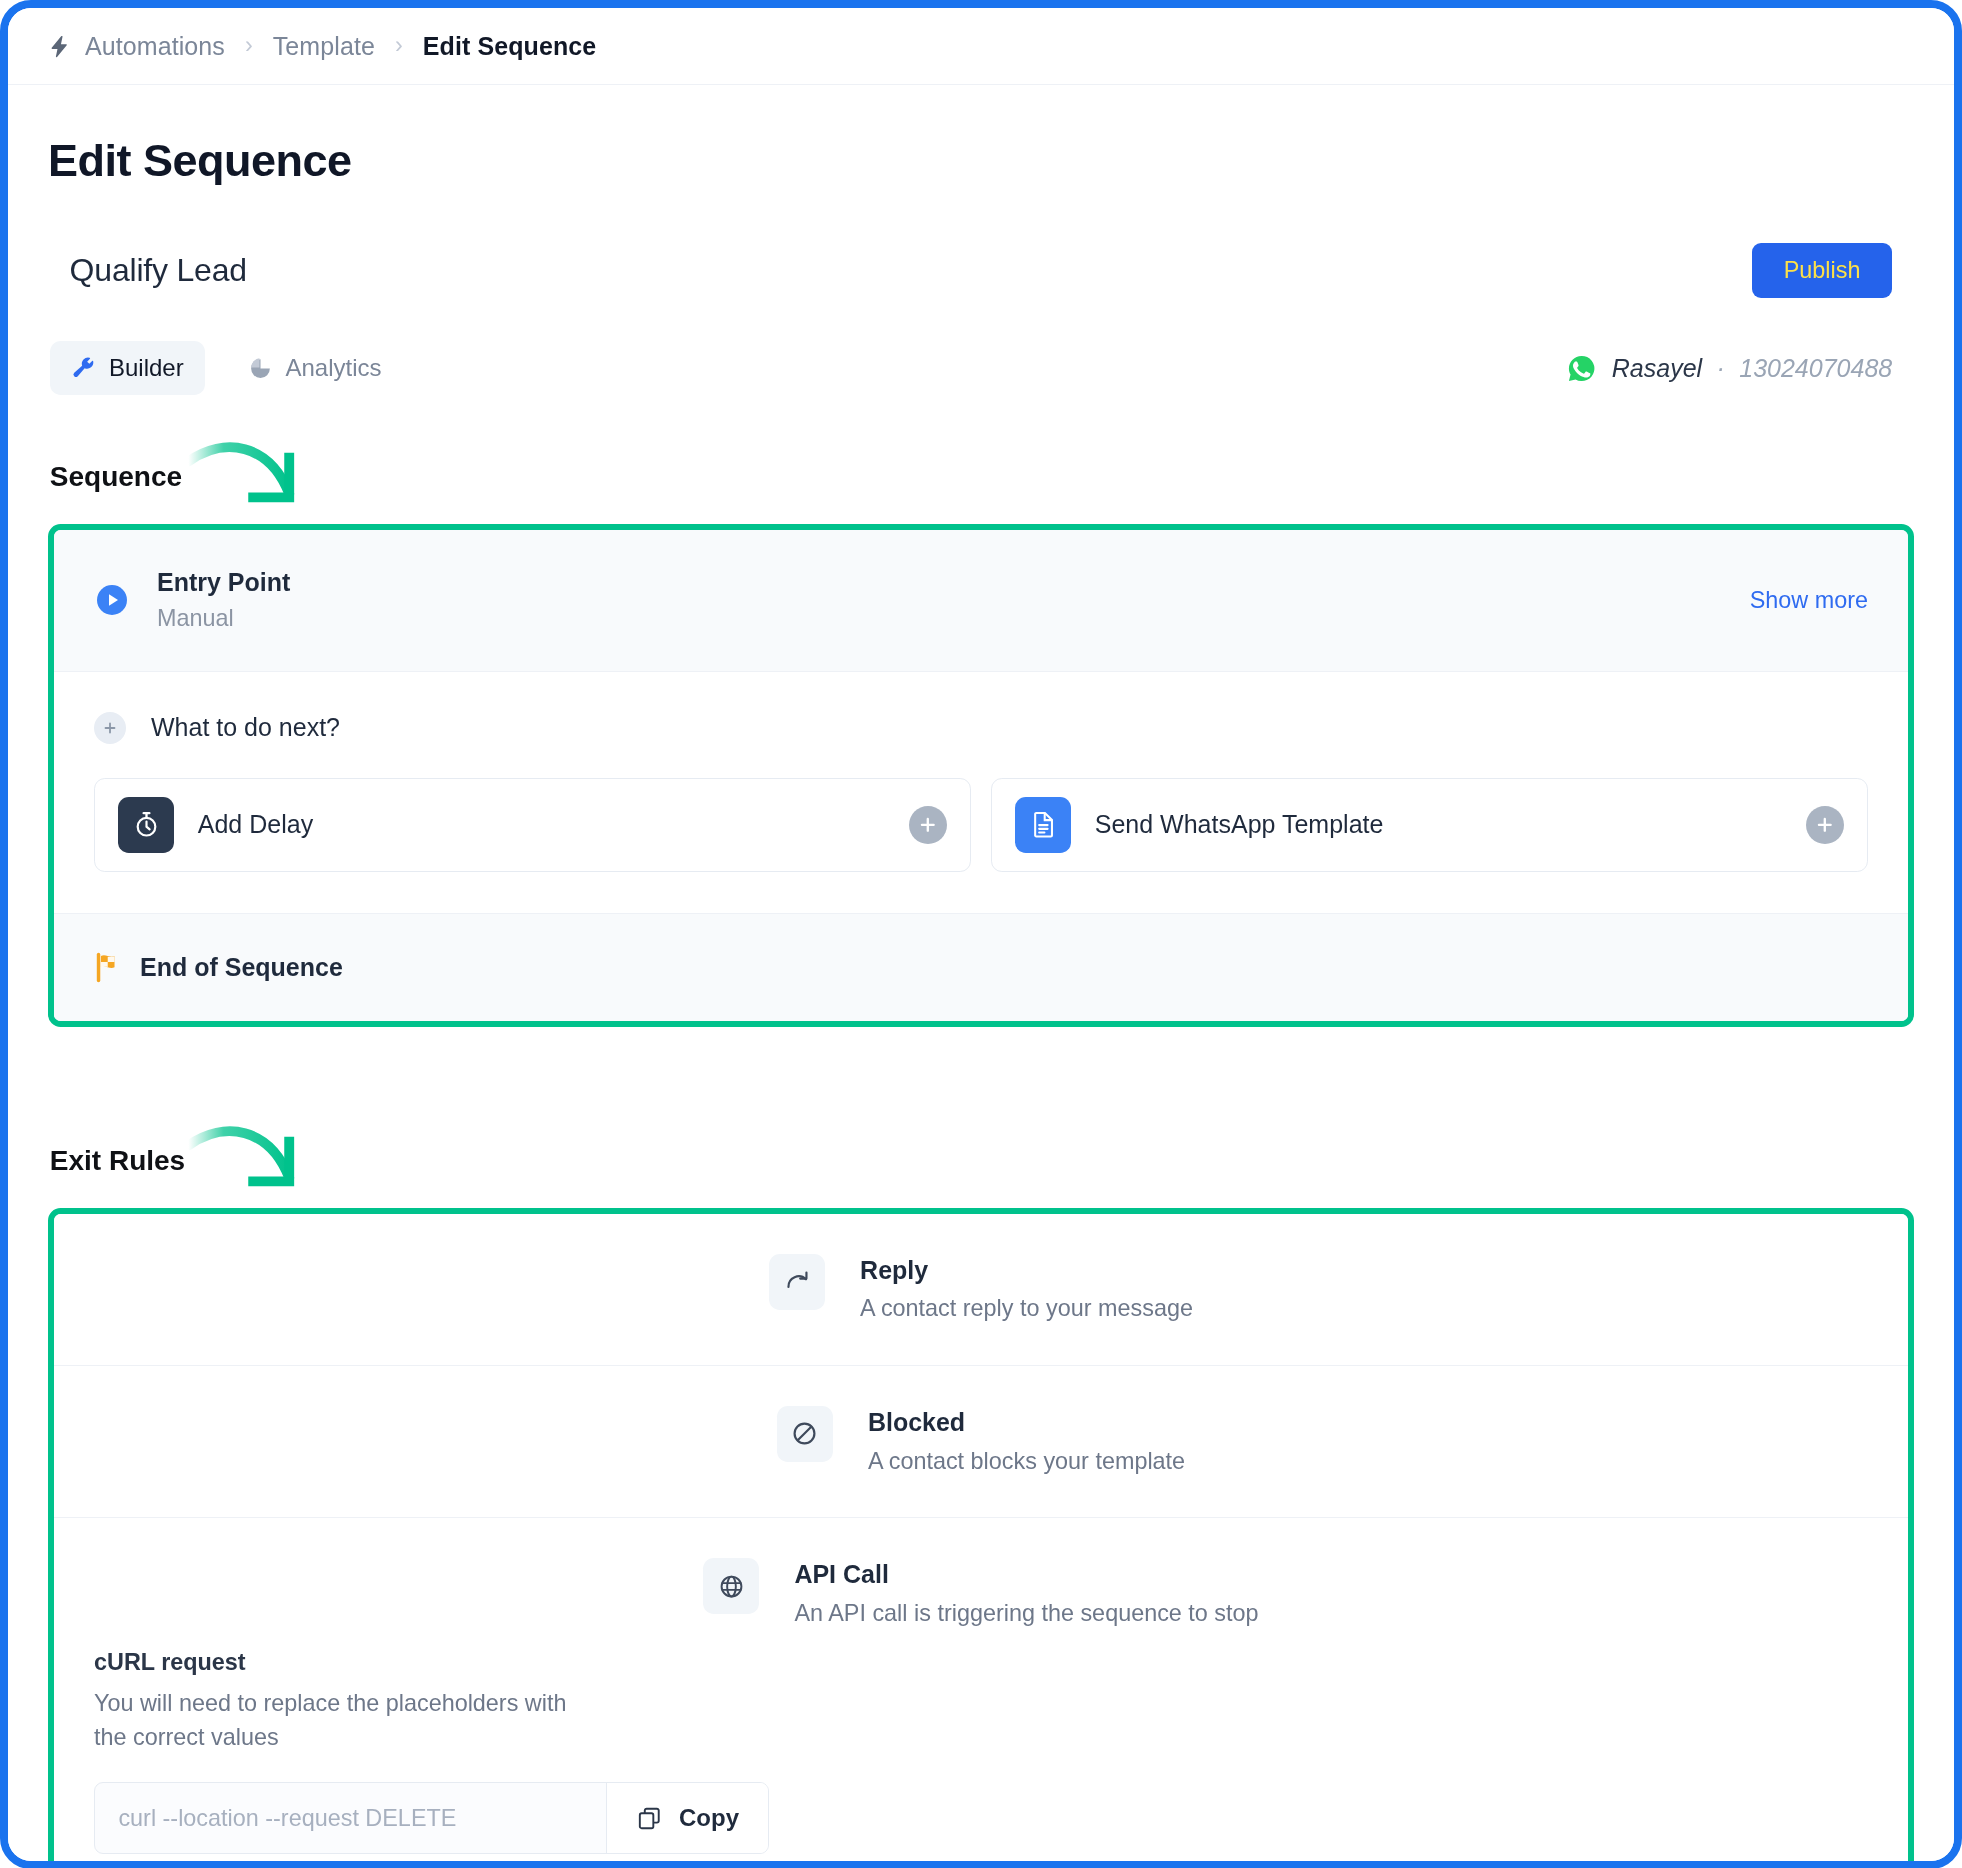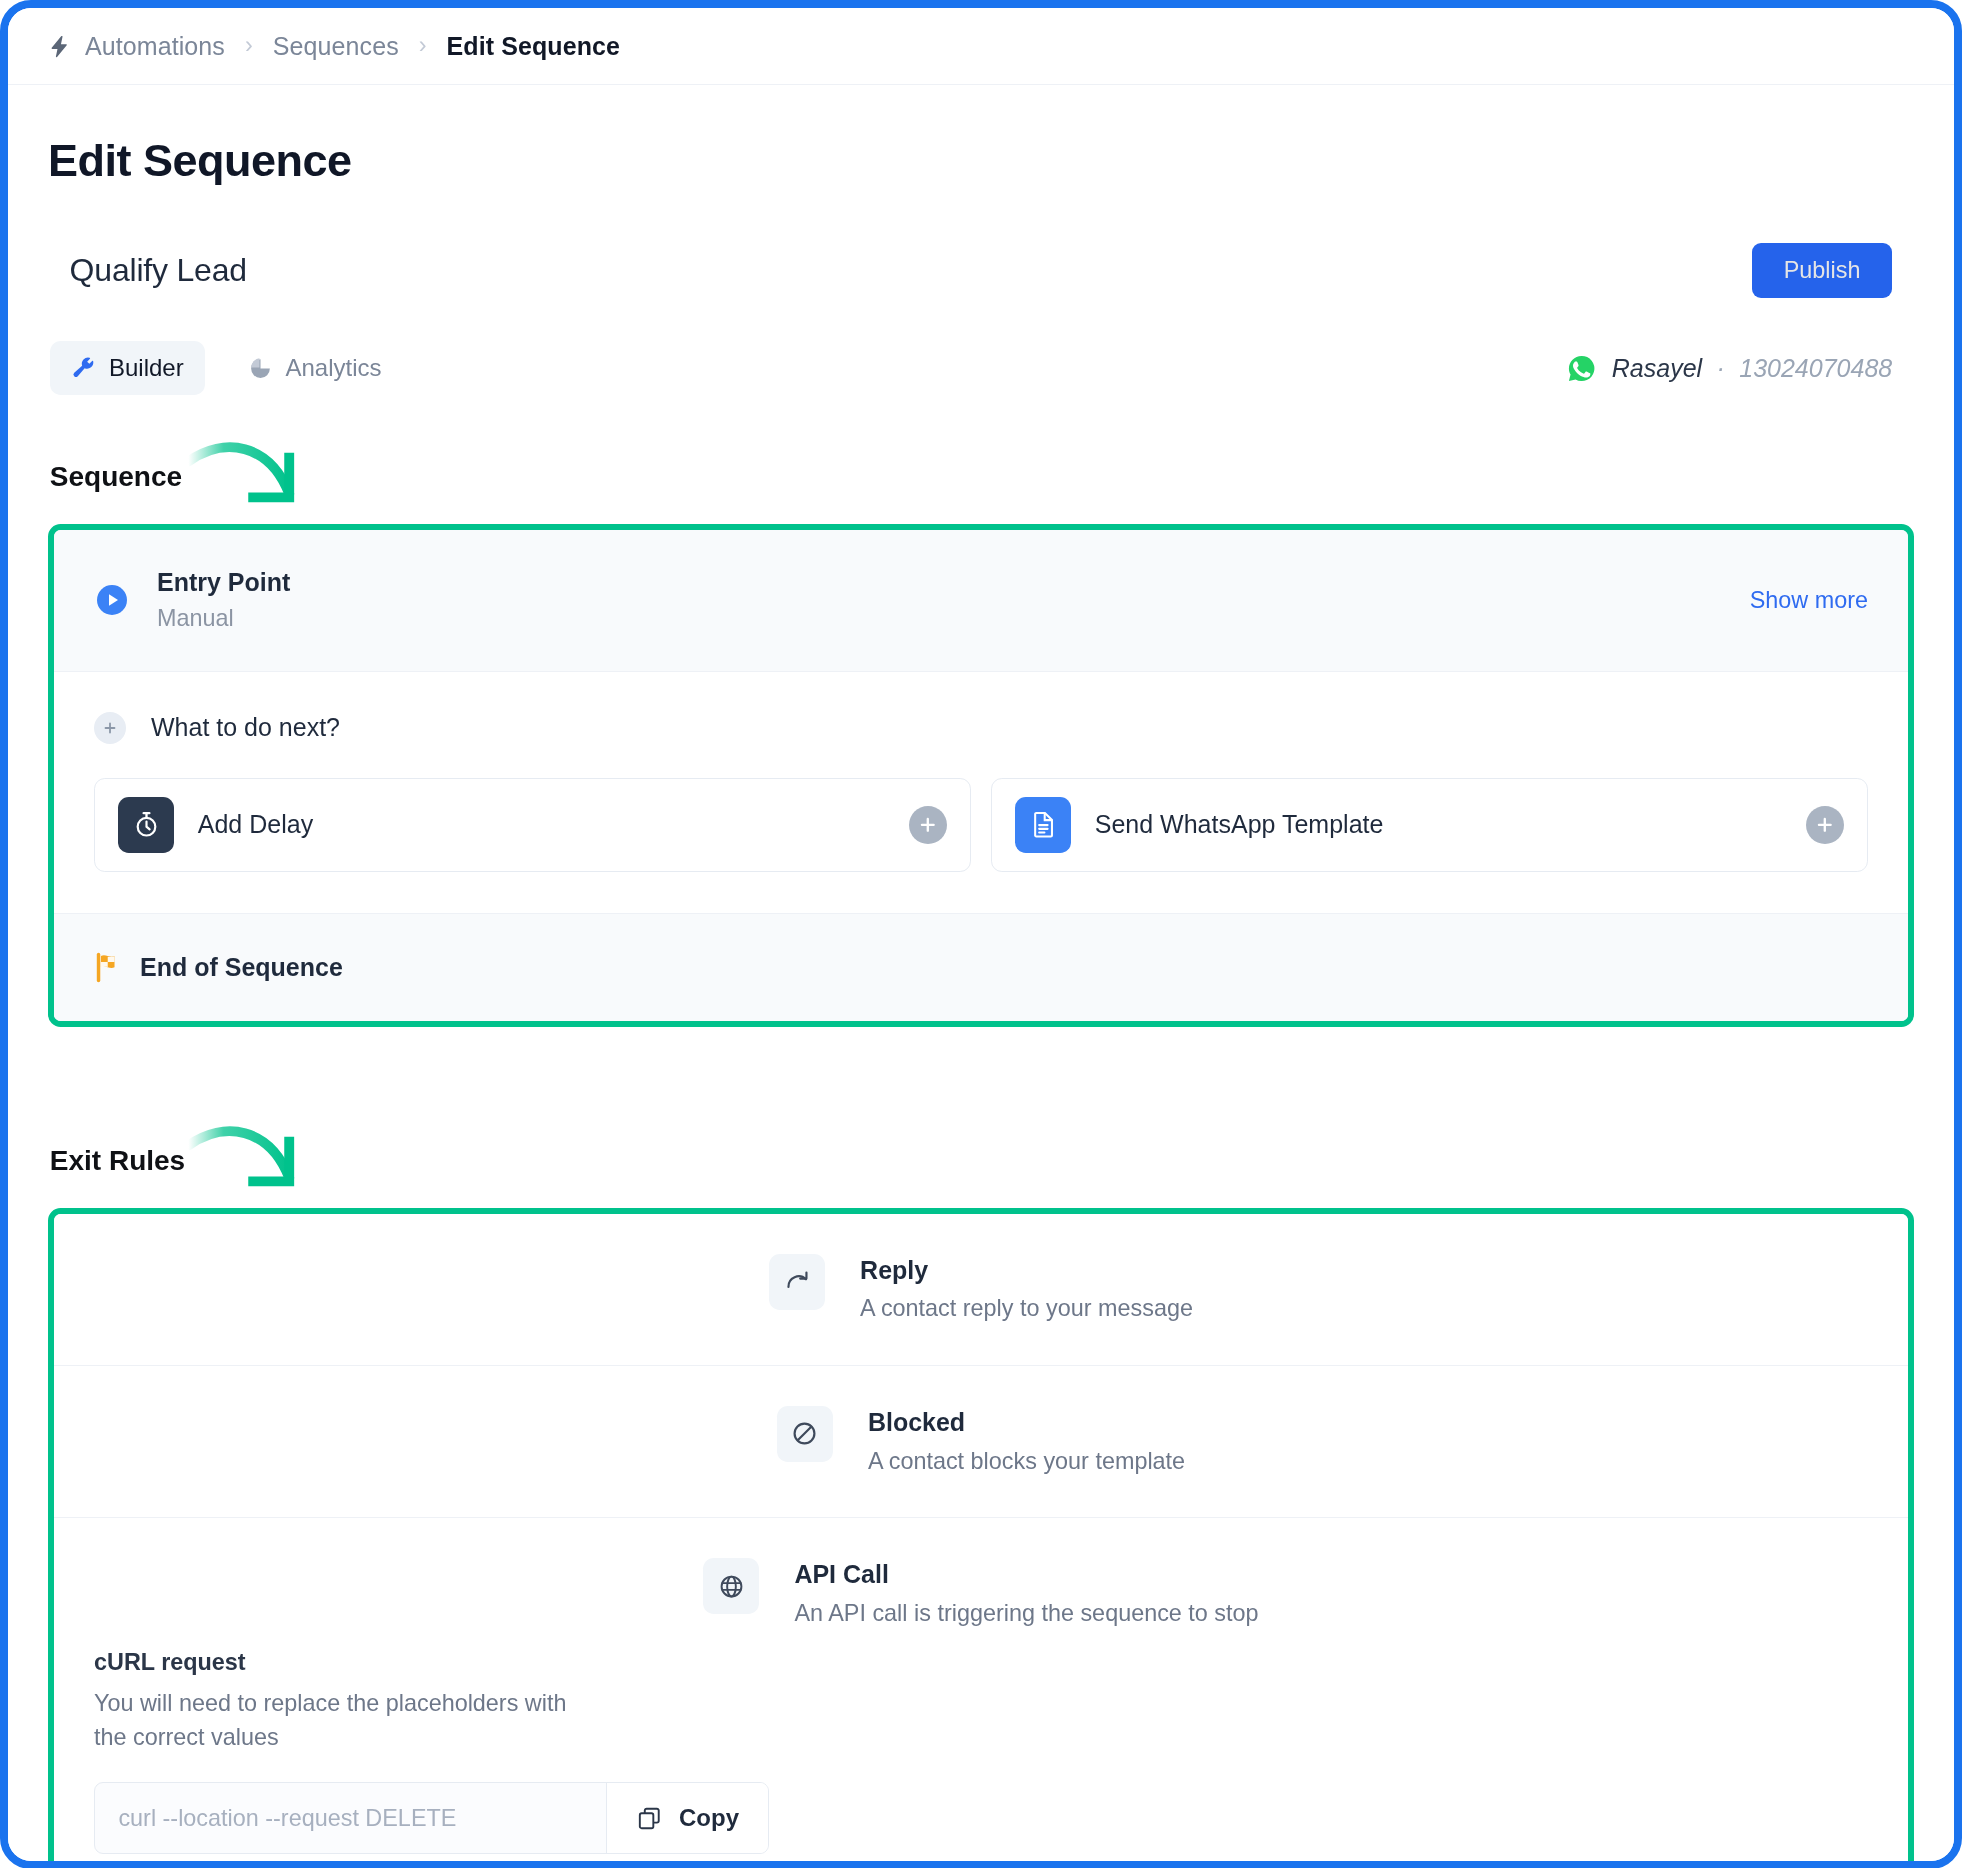--- a/index.html
+++ b/index.html
@@ -67,21 +67,21 @@
     margin-top: 56px;
     padding: 0 21.6px 0 21.6px;
   }
   .seq-name {
     font-size: 32px;
     color: #1f2a3c;
     letter-spacing: -0.2px;
   }
   .publish-btn {
     background: #2563eb;
-    color: #e5e5e5;
+    color: #fde047;
     font-size: 23.4px;
     font-family: "Liberation Sans", sans-serif;
     border: none;
     border-radius: 9px;
     padding: 16px 32px;
     cursor: pointer;
     line-height: 1;
   }
 
   
@@ -340,21 +340,21 @@
 <body>
 
 <div class="screen-frame">
 
   <div class="breadcrumb-bar">
     <svg class="bolt-icon" viewBox="0 0 24 24">
       <path d="M13.5 1.5 3.8 13.4c-.4.5 0 1.2.6 1.2h5.3l-1.6 7.6c-.1.7.8 1.1 1.2.5l9.9-11.9c.4-.5 0-1.2-.6-1.2h-5.3l1.6-7.6c.2-.7-.7-1.1-1.4-.5z" fill="#5b6677"></path>
     </svg>
     <span class="crumb">Automations</span>
     <span class="crumb-sep">›</span>
-    <span class="crumb">Sequences</span>
+    <span class="crumb">Template</span>
     <span class="crumb-sep">›</span>
     <span class="crumb active">Edit Sequence</span>
   </div>
 
   <div class="page">
 
     <h1 class="page-title">Edit Sequence</h1>
 
     <div class="name-row">
       <div class="seq-name">Qualify Lead</div>

